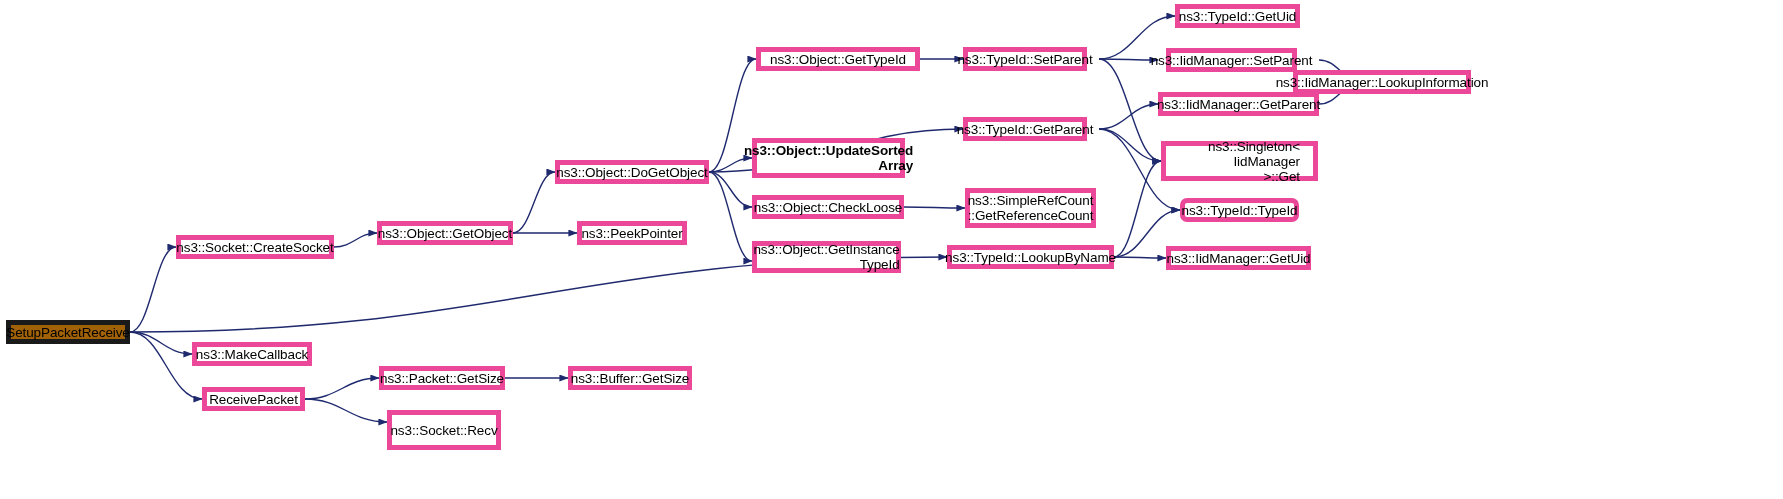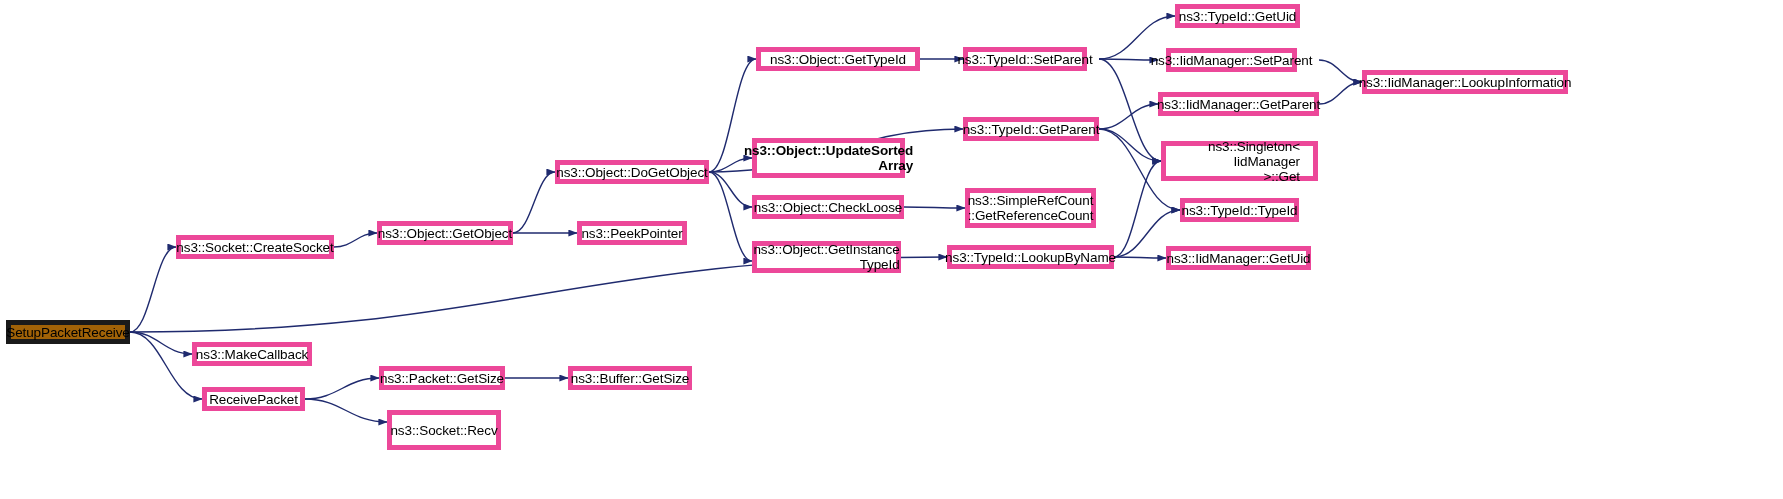--- a/index.html
+++ b/index.html
@@ -98,26 +98,26 @@
       <div class="node" style="left: 555px; top: 160px; width: 154px; height: 24px;">ns3::Object::DoGetObject</div>
       <div class="node" style="left: 577px; top: 221px; width: 110px; height: 24px;">ns3::PeekPointer</div>
       <div class="node" style="left: 568px; top: 366px; width: 124px; height: 24px;">ns3::Buffer::GetSize</div>
       <div class="node" style="left: 756px; top: 47px; width: 164px; height: 24px;">ns3::Object::GetTypeId</div>
       <div class="node" style="left: 752px; top: 138px; width: 153px; height: 40px; font-weight: bold;">ns3::Object::UpdateSorted
 Array</div>
       <div class="node" style="left: 752px; top: 195px; width: 152px; height: 24px;">ns3::Object::CheckLoose</div>
       <div class="node" style="left: 752px; top: 241px; width: 149px; height: 32px;">ns3::Object::GetInstance
 TypeId</div>
       <div class="node" style="left: 963px; top: 47px; width: 124px; height: 24px;">ns3::TypeId::SetParent</div>
-      <div class="node" style="left: 963px; top: 117px; width: 136px; height: 24px;">ns3::TypeId::GetParent</div>
+      <div class="node" style="left: 963px; top: 117px; width: 124px; height: 24px;">ns3::TypeId::GetParent</div>
       <div class="node" style="left: 965px; top: 188px; width: 131px; height: 40px;">ns3::SimpleRefCount
 ::GetReferenceCount</div>
       <div class="node" style="left: 947px; top: 245px; width: 167px; height: 24px;">ns3::TypeId::LookupByName</div>
       <div class="node" style="left: 1175px; top: 4px; width: 125px; height: 24px;">ns3::TypeId::GetUid</div>
       <div class="node" style="left: 1158px; top: 48px; width: 131px; height: 24px; margin-left: 8px;">ns3::IidManager::SetParent</div>
       <div class="node" style="left: 1158px; top: 92px; width: 161px; height: 24px;">ns3::IidManager::GetParent</div>
       <div class="node" style="left: 1161px; top: 141px; width: 157px; height: 40px;">ns3::Singleton&lt; IidManager
 &gt;::Get</div>
-      <div class="node" style="left: 1180px; top: 198px; width: 119px; height: 24px;">ns3::TypeId::TypeId</div>
+      <div class="node" style="left: 1180px; top: 198px; width: 119px; height: 24px; border-radius: 7px;">ns3::TypeId::TypeId</div>
       <div class="node" style="left: 1166px; top: 246px; width: 145px; height: 24px;">ns3::IidManager::GetUid</div>
-      <div class="node" style="left: 1362px; top: 70px; width: 206px; height: 24px;">ns3::IidManager::LookupInformation</div>
+      <div class="node" style="left: 1293px; top: 70px; width: 178px; height: 24px;">ns3::IidManager::LookupInformation</div>
     </div>
 </div>
 
 </body></html>

